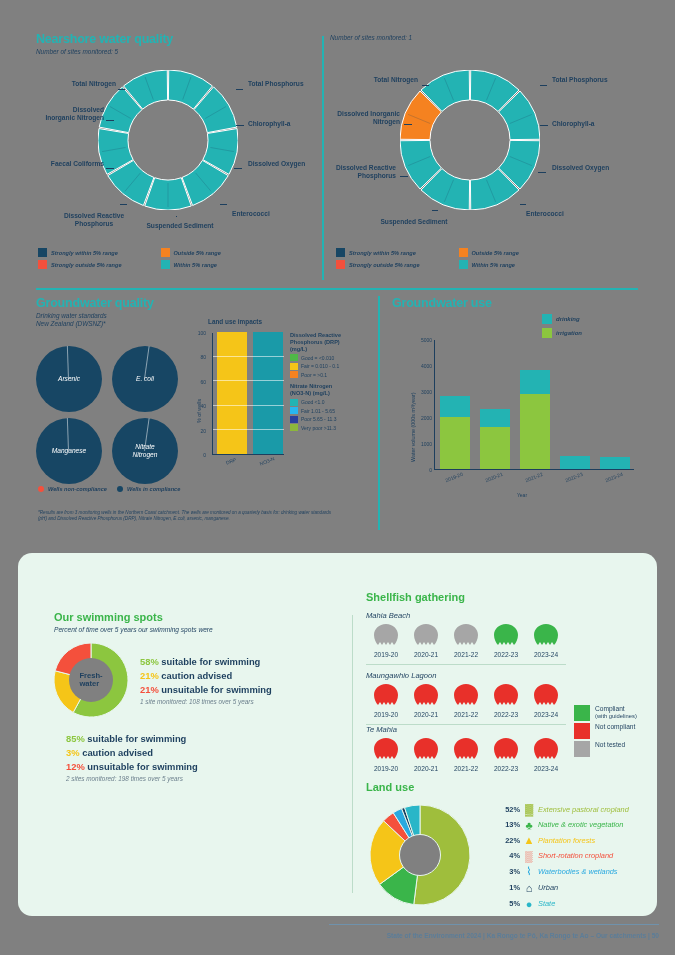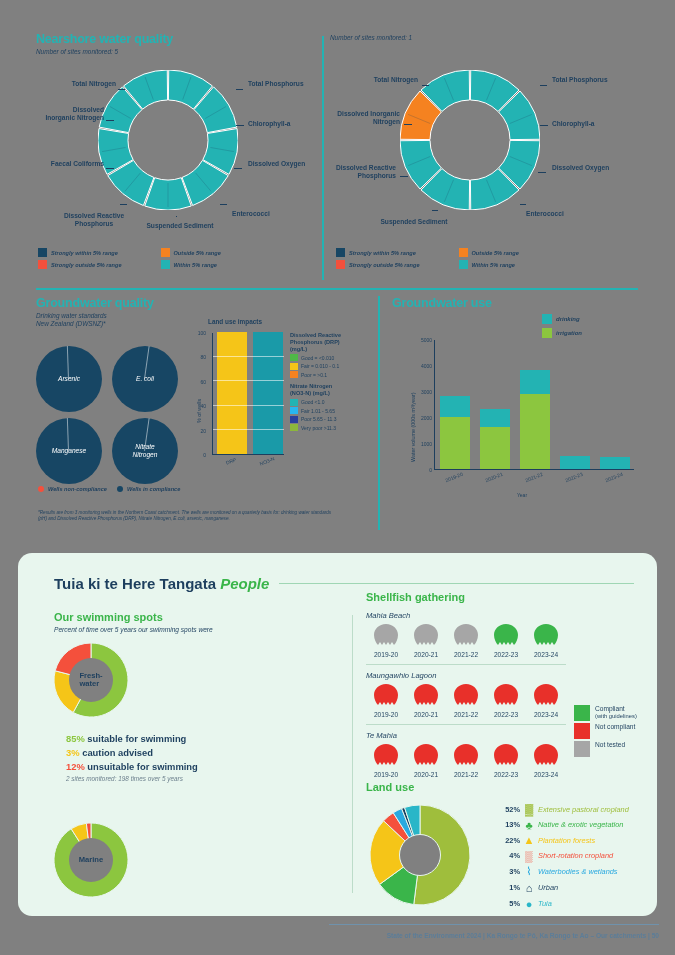--- a/index.html
+++ b/index.html
@@ -383,58 +383,50 @@
         <div class="xtick" style="left: 120px; top: 178px; width: 44px; transform: rotate(-22deg); transform-origin: center center;">2021-22</div>
         <div class="xtick" style="left: 160px; top: 178px; width: 44px; transform: rotate(-22deg); transform-origin: center center;">2022-23</div>
         <div class="xtick" style="left: 200px; top: 178px; width: 44px; transform: rotate(-22deg); transform-origin: center center;">2023-24</div>
       </div>
     <div class="axis-label-v" style="left:18px;top:166px;font-size:5.4px;">Water volume (000s m³/year)</div>
     <div class="xtick" style="left:110px;top:196px;width:40px;">Year</div>
   </div>
 
   <div id="people-card">
 
-    <div style="position:absolute;left:36px;top:22px;display:flex;align-items:center;width:580px;">
-      <div class="card-title">
-        <span>Tuia ki te Here Tangata</span>
-        <em>People</em>
-      </div>
-      <div class="rule" style="flex:1;margin-left:10px;"></div>
-    </div>
 
     <div style="position:absolute;left:36px;top:58px;width:290px;">
       <div class="sub-head">Our swimming spots</div>
       <div class="sub-note">Percent of time over 5 years our swimming spots were</div>
       <div id="swim-rows" style="position: relative; margin-top: 10px; height: 270px;">
           <div class="sw-row" style="left: 0px; top: 0px;">
             <div class="sw-donut"><svg width="74" height="74" viewBox="0 0 74 74">
                 <path d="M37,37 L37,0 A37,37 0 1 1 19.17511405823654,69.42334716162296 Z" fill="#8cc63f" stroke="#e8f6ee" stroke-width="1"></path>
                 <path d="M37,37 L19.17511405823654,69.42334716162296 A37,37 0 0 1 1.1624230382406537,27.79847417490035 Z" fill="#f5c518" stroke="#e8f6ee" stroke-width="1"></path>
                 <path d="M37,37 L1.1624230382406537,27.79847417490035 A37,37 0 0 1 36.99999999999999,0 Z" fill="#f4503c" stroke="#e8f6ee" stroke-width="1"></path>
               </svg><div class="sw-hole">
                 <b style="white-space: pre-line;">Fresh-
 water</b>
               </div></div>
+            <div class="sw-stats">
+              <div class="stat"><i style="color:#8cc63f">58%</i> suitable for swimming</div>
+              <div class="stat"><i style="color:#f5c518">21%</i> caution advised</div>
+              <div class="stat"><i style="color:#f4503c">21%</i> unsuitable for swimming</div>
+              <div class="stat-note">1 site monitored: 108 times over 5 years</div>
+            </div>
           </div>
           <div class="sw-row" style="left: 0px; top: 90px;">
             <div class="sw-stats">
               <div class="stat"><i style="color:#8cc63f">85%</i> suitable for swimming</div>
               <div class="stat"><i style="color:#f5c518">3%</i> caution advised</div>
               <div class="stat"><i style="color:#f4503c">12%</i> unsuitable for swimming</div>
               <div class="stat-note">2 sites monitored: 198 times over 5 years</div>
             </div>
           </div>
           <div class="sw-row" style="left: 0px; top: 180px;">
-            <div class="sw-donut"><svg width="74" height="74" viewBox="0 0 74 74">
-                <path d="M37,37 L37,0 A37,37 0 1 1 17.174408585777137,5.759866756425435 Z" fill="#8cc63f" stroke="#e8f6ee" stroke-width="1"></path>
-                <path d="M37,37 L17.174408585777137,5.759866756425435 A37,37 0 0 1 32.36267035812076,0.2917560513643167 Z" fill="#f5c518" stroke="#e8f6ee" stroke-width="1"></path>
-                <path d="M37,37 L32.36267035812076,0.2917560513643167 A37,37 0 0 1 36.99999999999999,0 Z" fill="#f4503c" stroke="#e8f6ee" stroke-width="1"></path>
-              </svg><div class="sw-hole">
-                <b style="white-space: pre-line;">Marine</b>
-              </div></div>
           </div>
         </div>
     </div>
 
     <div style="position:absolute;left:334px;top:62px;width:1px;height:278px;background:#bcdcc9;"></div>
 
     <div style="position:absolute;left:348px;top:38px;width:290px;">
       <div class="sub-head">Shellfish gathering</div>
       <div id="shellfish-rows" style="position:relative;margin-top:8px;">
           <div style="position: relative; margin-bottom: 6px;">
@@ -451,21 +443,21 @@
     </svg><div class="sf-year">2021-22</div></div>
               <div style="width: 40px; text-align: center;"><svg width="26" height="24" viewBox="0 0 26 24">
       <path d="M13 1 C6 1 1 6 1 12 C1 16 3 20 5 22 L7 19 L9 22 L11 19 L13 22 L15 19 L17 22 L19 19 L21 22 C23 20 25 16 25 12 C25 6 20 1 13 1 Z" fill="#3ab54a"></path>
     </svg><div class="sf-year">2022-23</div></div>
               <div style="width: 40px; text-align: center;"><svg width="26" height="24" viewBox="0 0 26 24">
       <path d="M13 1 C6 1 1 6 1 12 C1 16 3 20 5 22 L7 19 L9 22 L11 19 L13 22 L15 19 L17 22 L19 19 L21 22 C23 20 25 16 25 12 C25 6 20 1 13 1 Z" fill="#3ab54a"></path>
     </svg><div class="sf-year">2023-24</div></div>
             </div>
             <div class="sf-rule" style="width: 200px; margin-top: 6px;"></div>
           </div>
-          <div style="position: relative; margin-bottom: 6px;">
+          <div style="position: relative; ">
             <div class="sf-site">Maungawhio Lagoon</div>
             <div style="display: flex; margin-top: 3px;">
               <div style="width: 40px; text-align: center;"><svg width="26" height="24" viewBox="0 0 26 24">
       <path d="M13 1 C6 1 1 6 1 12 C1 16 3 20 5 22 L7 19 L9 22 L11 19 L13 22 L15 19 L17 22 L19 19 L21 22 C23 20 25 16 25 12 C25 6 20 1 13 1 Z" fill="#e8302a"></path>
     </svg><div class="sf-year">2019-20</div></div>
               <div style="width: 40px; text-align: center;"><svg width="26" height="24" viewBox="0 0 26 24">
       <path d="M13 1 C6 1 1 6 1 12 C1 16 3 20 5 22 L7 19 L9 22 L11 19 L13 22 L15 19 L17 22 L19 19 L21 22 C23 20 25 16 25 12 C25 6 20 1 13 1 Z" fill="#e8302a"></path>
     </svg><div class="sf-year">2020-21</div></div>
               <div style="width: 40px; text-align: center;"><svg width="26" height="24" viewBox="0 0 26 24">
       <path d="M13 1 C6 1 1 6 1 12 C1 16 3 20 5 22 L7 19 L9 22 L11 19 L13 22 L15 19 L17 22 L19 19 L21 22 C23 20 25 16 25 12 C25 6 20 1 13 1 Z" fill="#e8302a"></path>
@@ -554,21 +546,21 @@
             <span class="lu-name" style="color:#29a9e0">Waterbodies &amp; wetlands</span>
           </div>
           <div class="lu-row">
             <span class="lu-pct">1%</span>
             <span class="lu-ico" style="color:#1d3f5e">⌂</span>
             <span class="lu-name" style="color:#1d3f5e">Urban</span>
           </div>
           <div class="lu-row">
             <span class="lu-pct">5%</span>
             <span class="lu-ico" style="color:#29b6c8">●</span>
-            <span class="lu-name" style="color:#29b6c8">Tuia</span>
+            <span class="lu-name" style="color:#29b6c8">State</span>
           </div>
         </div>
     </div>
   </div>
 
   <div class="footer-rule"></div>
   <div class="footer">State of the Environment 2024  |  Ka Rongo te Pō, Ka Rongo te Ao – Our catchments  |  50</div>
 
 </div>
 

